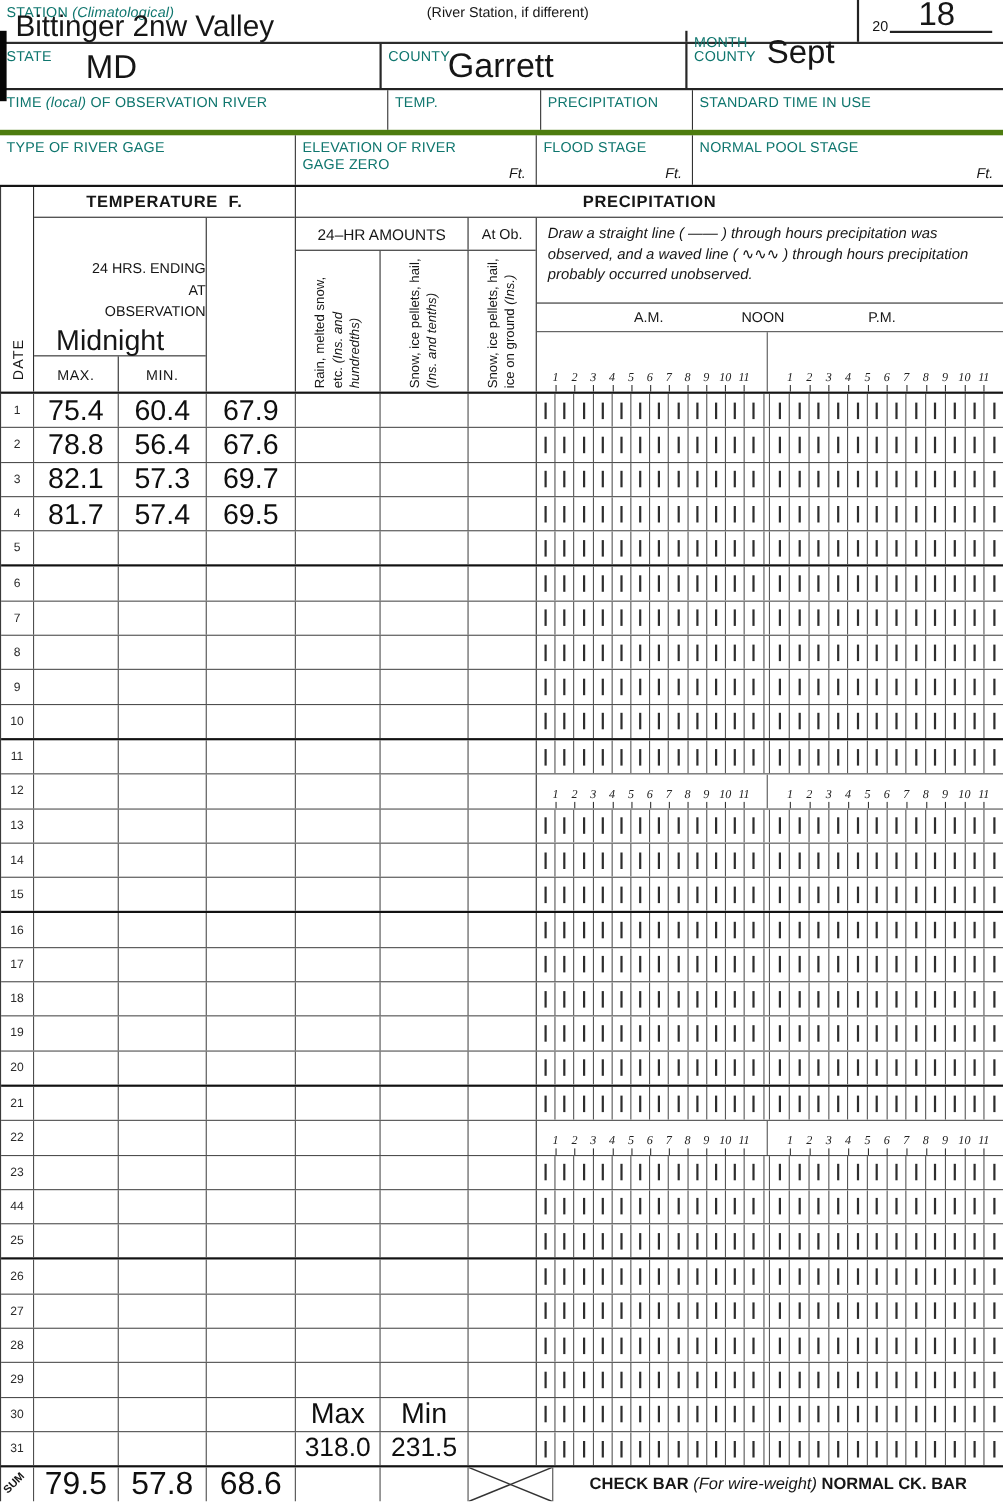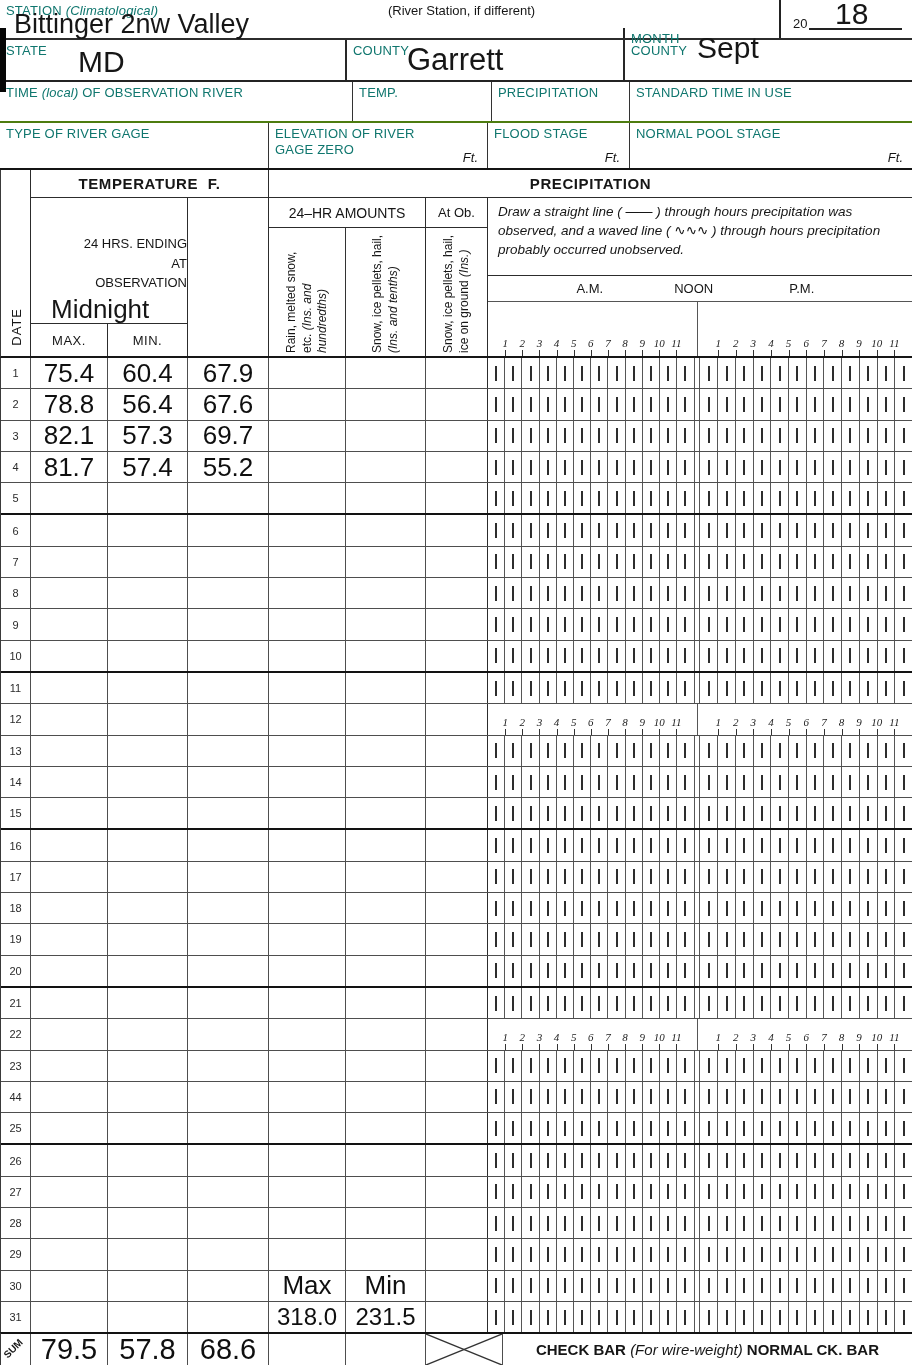--- a/index.html
+++ b/index.html
@@ -22,21 +22,21 @@
   .year-line{position:absolute;bottom:8px;left:28px;right:10px;border-bottom:2px solid #222;}
   .year-value{position:absolute;bottom:7px;left:54px;font-size:30px;}
 
   .hdr2{height:42px;display:flex;border-bottom:2px solid #232323;}
   .state-cell{width:345px;position:relative;}
   .state-value{position:absolute;top:5px;left:78px;font-size:30px;}
   .county-cell{width:278px;border-left:2px solid #282828;position:relative;}
   .county-value{position:absolute;top:2px;left:60px;font-size:31px;}
   .river-cell{flex:1;border-left:2px solid #282828;position:relative;}
 
-  .hdr3{height:41px;display:flex;border-bottom:2px solid #4d7c0f;text-decoration:underline;}
+  .hdr3{height:41px;display:flex;border-bottom:5px solid #4d7c0f;text-decoration:underline;}
   .c-time{width:352px;position:relative;}
   .c-temp{width:139px;border-left:1.5px solid #333;position:relative;}
   .c-prec{width:138px;border-left:1.5px solid #333;position:relative;}
   .c-std{flex:1;border-left:1.5px solid #333;position:relative;}
 
   .hdr4{height:47px;display:flex;border-bottom:2.5px solid #141414;}
   .c-gage{width:268px;position:relative;}
   .c-elev{width:219px;border-left:1.5px solid #333;position:relative;}
   .c-elev .cell-lbl{width:170px;white-space:normal;line-height:1.25;}
   .c-flood{width:142px;border-left:1.5px solid #333;position:relative;}
@@ -571,21 +571,21 @@
     </div>
     <div class="row">
       <div class="dcell">4</div>
       <div class="vcell w-max">
         <span class="rv">81.7</span>
       </div>
       <div class="vcell w-min">
         <span class="rv">57.4</span>
       </div>
       <div class="vcell w-avg">
-        <span class="rv">55.2</span>
+        <span class="rv">69.5</span>
       </div>
       <div class="vcell w-rain"></div>
       <div class="vcell w-snow"></div>
       <div class="vcell w-ground"></div>
       <div class="gcell">
         <div class="half" style="left: 0px; width: 48.471%;">
           <div class="tc">
             <div class="tm"></div>
           </div>
           <div class="tc">

